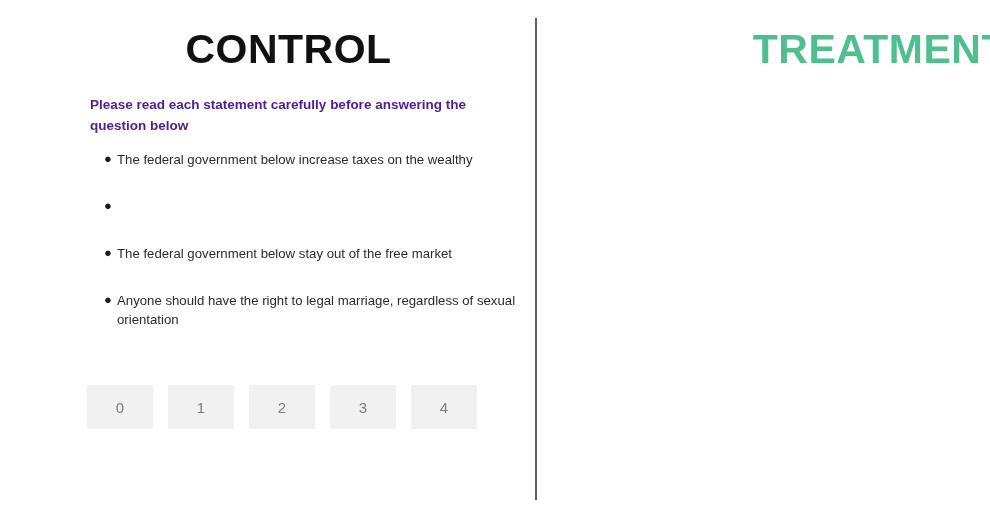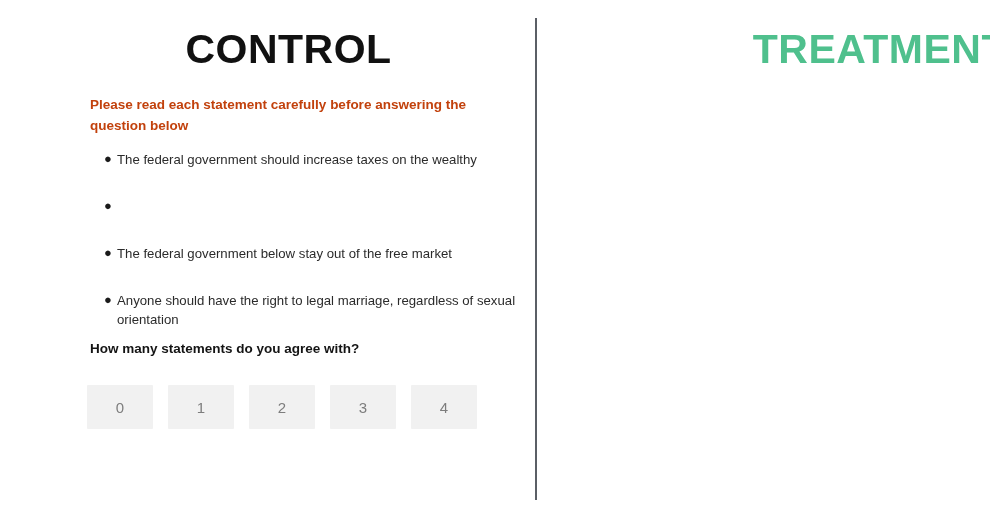--- a/index.html
+++ b/index.html
@@ -52,21 +52,21 @@
     white-space: nowrap;
   }
   .panel-left .panel-title  { left: 0; width: 493px; color: #111111; }
   .panel-right .panel-title { left: 0; width: 470px; color: #4fc08d; text-align: right; }
 
   .prompt {
     position: absolute;
     top: 95px;
     font-size: 13.5px;
     font-weight: bold;
-    color: #c2410c;
+    color: #4c1d95;
     line-height: 1.55;
     margin: 0;
   }
   .panel-left .prompt  { left: 48px; width: 405px; }
 
   .statements {
     position: absolute;
     top: 147px;
     margin: 0;
     padding: 0;
@@ -138,36 +138,35 @@
   <div class="divider"></div>
 
   <div class="panel panel-left">
     <div class="panel-title">CONTROL</div>
 
     <div class="prompt">Please read each statement carefully before answering the question below</div>
 
     <ul class="statements">
         <li class="statement">
           <span class="bullet">●</span>
-          <span class="stext">The federal government should increase taxes on the wealthy</span>
+          <span class="stext">The federal government below increase taxes on the wealthy</span>
         </li>
         <li class="statement">
           <span class="bullet">●</span>
         </li>
         <li class="statement">
           <span class="bullet">●</span>
           <span class="stext">The federal government below stay out of the free market</span>
         </li>
         <li class="statement">
           <span class="bullet">●</span>
           <span class="stext">Anyone should have the right to legal marriage, regardless of sexual orientation</span>
         </li>
       </ul>
 
-    <div class="question">How many statements do you agree with?</div>
 
     <div class="answers">
         <div class="answer">0</div>
         <div class="answer">1</div>
         <div class="answer">2</div>
         <div class="answer">3</div>
         <div class="answer">4</div>
       </div>
   </div>
 

